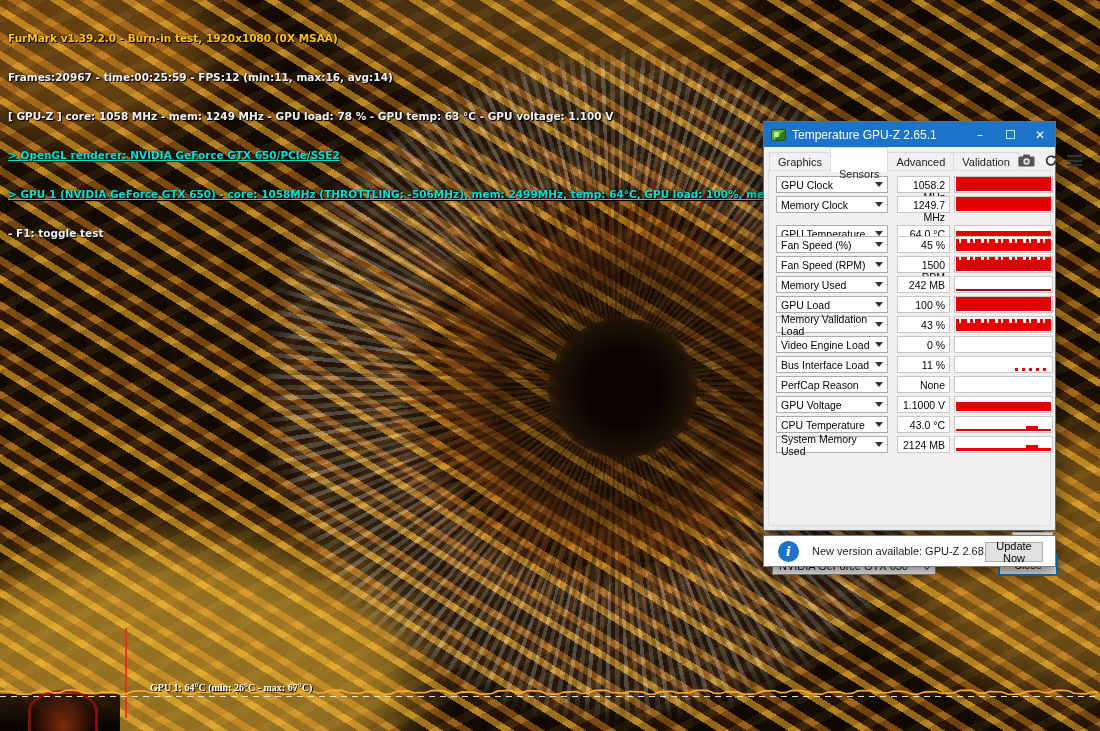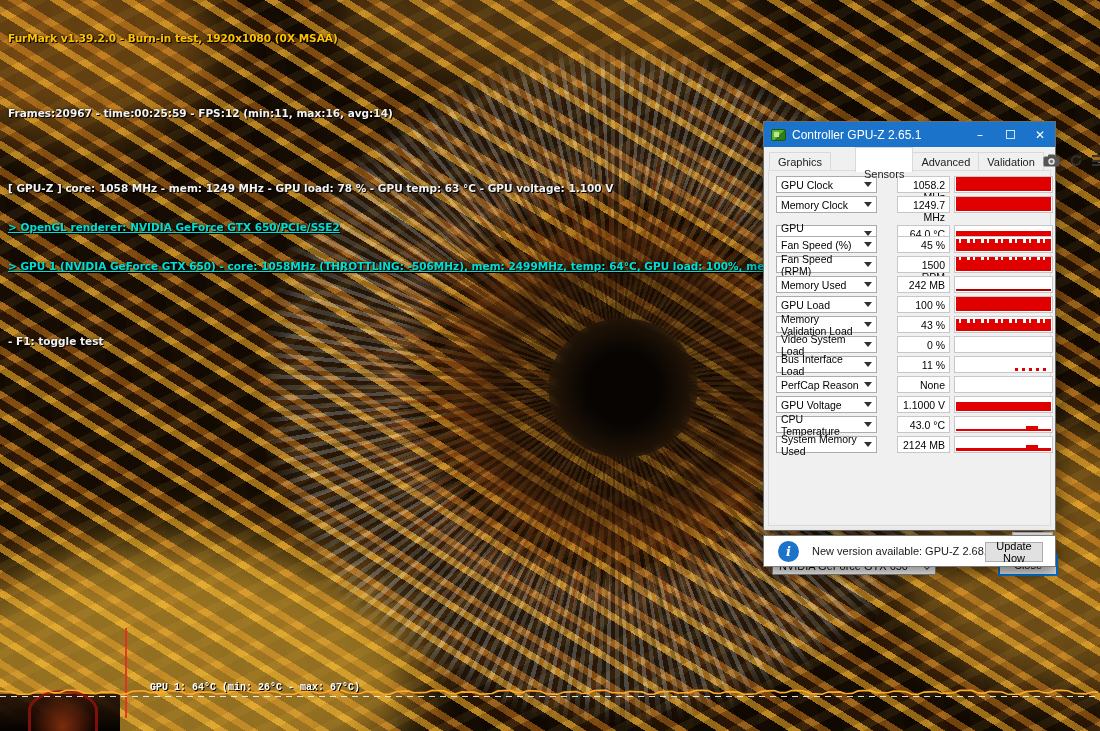--- a/index.html
+++ b/index.html
@@ -68,28 +68,28 @@
     background: radial-gradient(closest-side, rgba(0,0,0,0) 0 52%, rgba(38,18,5,0.55) 66%, rgba(74,34,9,0.45) 80%, rgba(120,58,16,0.25) 90%, rgba(0,0,0,0) 100%);
   }
 
   
   .osd {
     position:absolute; left:8px; top:6px; z-index:30;
     font-family:"DejaVu Sans", sans-serif; font-weight:bold; font-size:10.5px; line-height:13px;
     text-shadow:1px 1px 0 #000, 0 0 3px rgba(0,0,0,0.9); white-space:pre;
   }
   .osd .l-yellow { color:var(--osd-yellow); }
-  .osd .l-white  { color:#f2f2f2;margin-top:36px; }
+  .osd .l-white  { color:#f2f2f2; }
   .osd .l-cyan   { color:var(--osd-cyan);text-decoration:underline; }
 
   
   .temp-graph { position:absolute; left:0; top:680px; width:1100px; height:24px; z-index:25; }
   .temp-graph svg { position:absolute; left:0; top:0; }
   .temp-label {
-    position:absolute; left:150px; top:2px; color:#fff; font-family:Liberation Mono, monospace;
+    position:absolute; left:150px; top:2px; color:#fff; font-family:Liberation Serif, serif;
     font-weight:bold; font-size:10px; text-shadow:1px 1px 0 #000;
   }
   .vline-red { position:absolute; left:125px; top:628px; width:2px; height:90px; background:rgba(235,40,30,0.85); z-index:24; }
   .corner-dark {
     position:absolute; left:0; top:694px; width:120px; height:37px; z-index:23;
     background:linear-gradient(180deg, rgba(26,10,4,0.85), #050201);
   }
   .scribble {
     position:absolute; left:28px; top:690px; width:70px; height:41px; border-radius:50% 50% 0 0; z-index:24;
     border:3px solid rgba(150,20,10,0.8); border-bottom:none;
@@ -112,31 +112,31 @@
   .title-text { font-size:12px; flex:1; }
   .cap-btn { width:30px; height:25px; display:flex; align-items:center; justify-content:center;
     color:#fff; font-size:12px; font-family:"DejaVu Sans", sans-serif; }
   .cap-btn.max span { display:block; width:9px; height:9px; border:1px solid rgba(255,255,255,0.8); }
 
   .tabbar { position:absolute; left:0; top:25px; right:0; height:23px; display:flex; align-items:flex-end; padding-left:5px; }
   .tab {
     padding:3px 8px 4px; border:1px solid #d9d9d9; border-bottom:none; background:#f0f0f0;
     margin-right:-1px; font-size:11px; color:#222; position:relative; top:1px; height:19px;
   }
-  .tab.active { background:#fff; height:22px; top:2px; z-index:2; padding-top:20px;margin-left:25px; }
+  .tab.active { background:#fff; height:22px; top:2px; z-index:2; padding-top:20px; }
   .tab-icons { margin-left:auto; display:flex; align-items:center; gap:9px; padding-right:9px; padding-bottom:3px; }
   .ticon { width:17px; height:13px; position:relative; }
   .burger { display:flex; flex-direction:column; justify-content:space-between; height:11px; width:15px; }
   .burger i { height:2px; background:#333; }
 
   .tabpage { position:absolute; left:4px; top:48px; right:4px; bottom:4px; background:#f0f0f0; border:1px solid #dcdcdc; }
 
   .srow { position:absolute; left:0; height:17px; }
   .combo {
-    position:absolute; left:7px; width:101px; height:17px; background:#fff; border:1px solid #acacac;
+    position:absolute; left:7px; width:112px; height:17px; background:#fff; border:1px solid #acacac;
     display:flex; align-items:center; padding:0 4px; font-size:10.5px;
   }
   .combo .arrow { margin-left:auto; width:0; height:0; border-left:4px solid transparent; border-right:4px solid transparent; border-top:5px solid #303030; }
   .val {
     position:absolute; left:128px; width:53px; height:17px; background:#fff; border:1px solid #c7c7c7;
     text-align:right; padding:2px 4px 0 0; font-size:10.5px;
   }
   .graph { position:absolute; left:185px; width:99px; height:17px; background:#fff; border:1px solid #c7c7c7; overflow:hidden; }
   .bar { position:absolute; left:1px; right:1px; bottom:1px; }
   .bar.jagged::before { content:""; position:absolute; bottom:100%; left:0; right:0; height:4px;
@@ -202,21 +202,21 @@
     <svg id="tempsvg" width="1100" height="24">
         <path d="M0,12 L0,11.2 L6,11.6 L12,11.9 L18,14.3 L24,14.3 L30,14.2 L36,11.7 L42,11.4 L48,11.0 L54,12.9 L60,12.6 L66,10.3 L72,10.3 L78,10.5 L84,13.0 L90,13.4 L96,13.8 L102,11.9 L108,12.1 L114,12.1 L120,14.2 L126,13.9 L132,11.4 L138,11.0 L144,10.7 L150,12.6 L156,12.5 L162,12.6 L168,10.6 L174,10.9 L180,11.2 L186,13.8 L192,14.1 L198,12.1 L204,12.1 L210,12.0 L216,13.9 L222,13.6 L228,13.2 L234,10.6 L240,10.4 L246,10.3 L252,12.6 L258,12.8 L264,10.9 L270,11.2 L276,11.6 L282,14.1 L288,14.3 L294,14.3 L300,12.0 L306,11.7 L312,11.3 L318,13.2 L324,12.8 L330,10.4 L336,10.3 L342,10.4 L348,12.8 L354,13.1 L360,13.5 L366,11.6 L372,11.9 L378,12.1 L384,14.3 L390,14.1 L396,11.7 L402,11.3 L408,10.9 L414,12.8 L420,12.6 L426,12.5 L432,10.4 L438,10.6 L444,10.9 L450,13.5 L456,13.8 L462,11.9 L468,12.1 L474,12.1 L480,14.1 L486,13.9 L492,13.5 L498,10.9 L504,10.6 L510,10.4 L516,12.5 L522,12.6 L528,10.6 L534,10.9 L540,11.3 L546,13.8 L552,14.1 L558,14.3 L564,12.1 L570,11.9 L576,11.6 L582,13.5 L588,13.1 L594,10.6 L600,10.4 L606,10.3 L612,12.6 L618,12.8 L624,13.1 L630,11.3 L636,11.7 L642,11.9 L648,14.3 L654,14.3 L660,11.9 L666,11.6 L672,11.3 L678,13.1 L684,12.8 L690,12.6 L696,10.3 L702,10.4 L708,10.6 L714,13.1 L720,13.5 L726,11.7 L732,11.9 L738,12.1 L744,14.3 L750,14.1 L756,13.8 L762,11.3 L768,10.9 L774,10.6 L780,12.6 L786,12.5 L792,10.4 L798,10.6 L804,11.0 L810,13.5 L816,13.9 L822,14.2 L828,12.1 L834,12.1 L840,11.9 L846,13.8 L852,13.4 L858,10.9 L864,10.6 L870,10.4 L876,12.5 L882,12.6 L888,12.8 L894,11.0 L900,11.4 L906,11.7 L912,14.2 L918,14.3 L924,12.1 L930,11.9 L936,11.6 L942,13.4 L948,13.1 L954,12.8 L960,10.4 L966,10.3 L972,10.4 L978,12.9 L984,13.2 L990,11.4 L996,11.7 L1002,12.0 L1008,14.3 L1014,14.3 L1020,14.1 L1026,11.6 L1032,11.2 L1038,10.8 L1044,12.7 L1050,12.5 L1056,10.3 L1062,10.4 L1068,10.7 L1074,13.2 L1080,13.6 L1086,13.9 L1092,12.0 L1098,12.1" fill="none" stroke="#ffaa2a" stroke-width="1.6"></path>
         <line x1="0" y1="16.5" x2="1100" y2="16.5" stroke="rgba(255,255,255,0.85)" stroke-width="1" stroke-dasharray="6 5"></line>
       </svg>
     <div class="temp-label">GPU 1: 64°C (min: 26°C - max: 67°C)</div>
   </div>
 
   <div class="gpuz">
     <div class="titlebar">
       <span class="app-icon"></span>
-      <span class="title-text">Controller GPU-Z 2.65.1</span>
+      <span class="title-text">Temperature GPU-Z 2.65.1</span>
       <span class="cap-btn">–</span>
       <span class="cap-btn max">
           <span></span>
         </span>
       <span class="cap-btn">✕</span>
     </div>
 
     <div class="tabbar">
       <div class="tab">Graphics Card</div>
       <div class="tab active">Sensors</div>
@@ -318,21 +318,21 @@
               <span>Memory Validation Load</span>
               <span class="arrow"></span>
             </div>
             <div class="val">43 %</div>
             <div class="graph">
               <div class="bar jagged" style="background: rgb(224, 0, 0); --barc: #e00000; height: 8px;"></div>
             </div>
           </div>
           <div class="srow" style="top: 165px; width: 100%;">
             <div class="combo">
-              <span>Video System Load</span>
+              <span>Video Engine Load</span>
               <span class="arrow"></span>
             </div>
             <div class="val">0 %</div>
             <div class="graph"></div>
           </div>
           <div class="srow" style="top: 185px; width: 100%;">
             <div class="combo">
               <span>Bus Interface Load</span>
               <span class="arrow"></span>
             </div>

